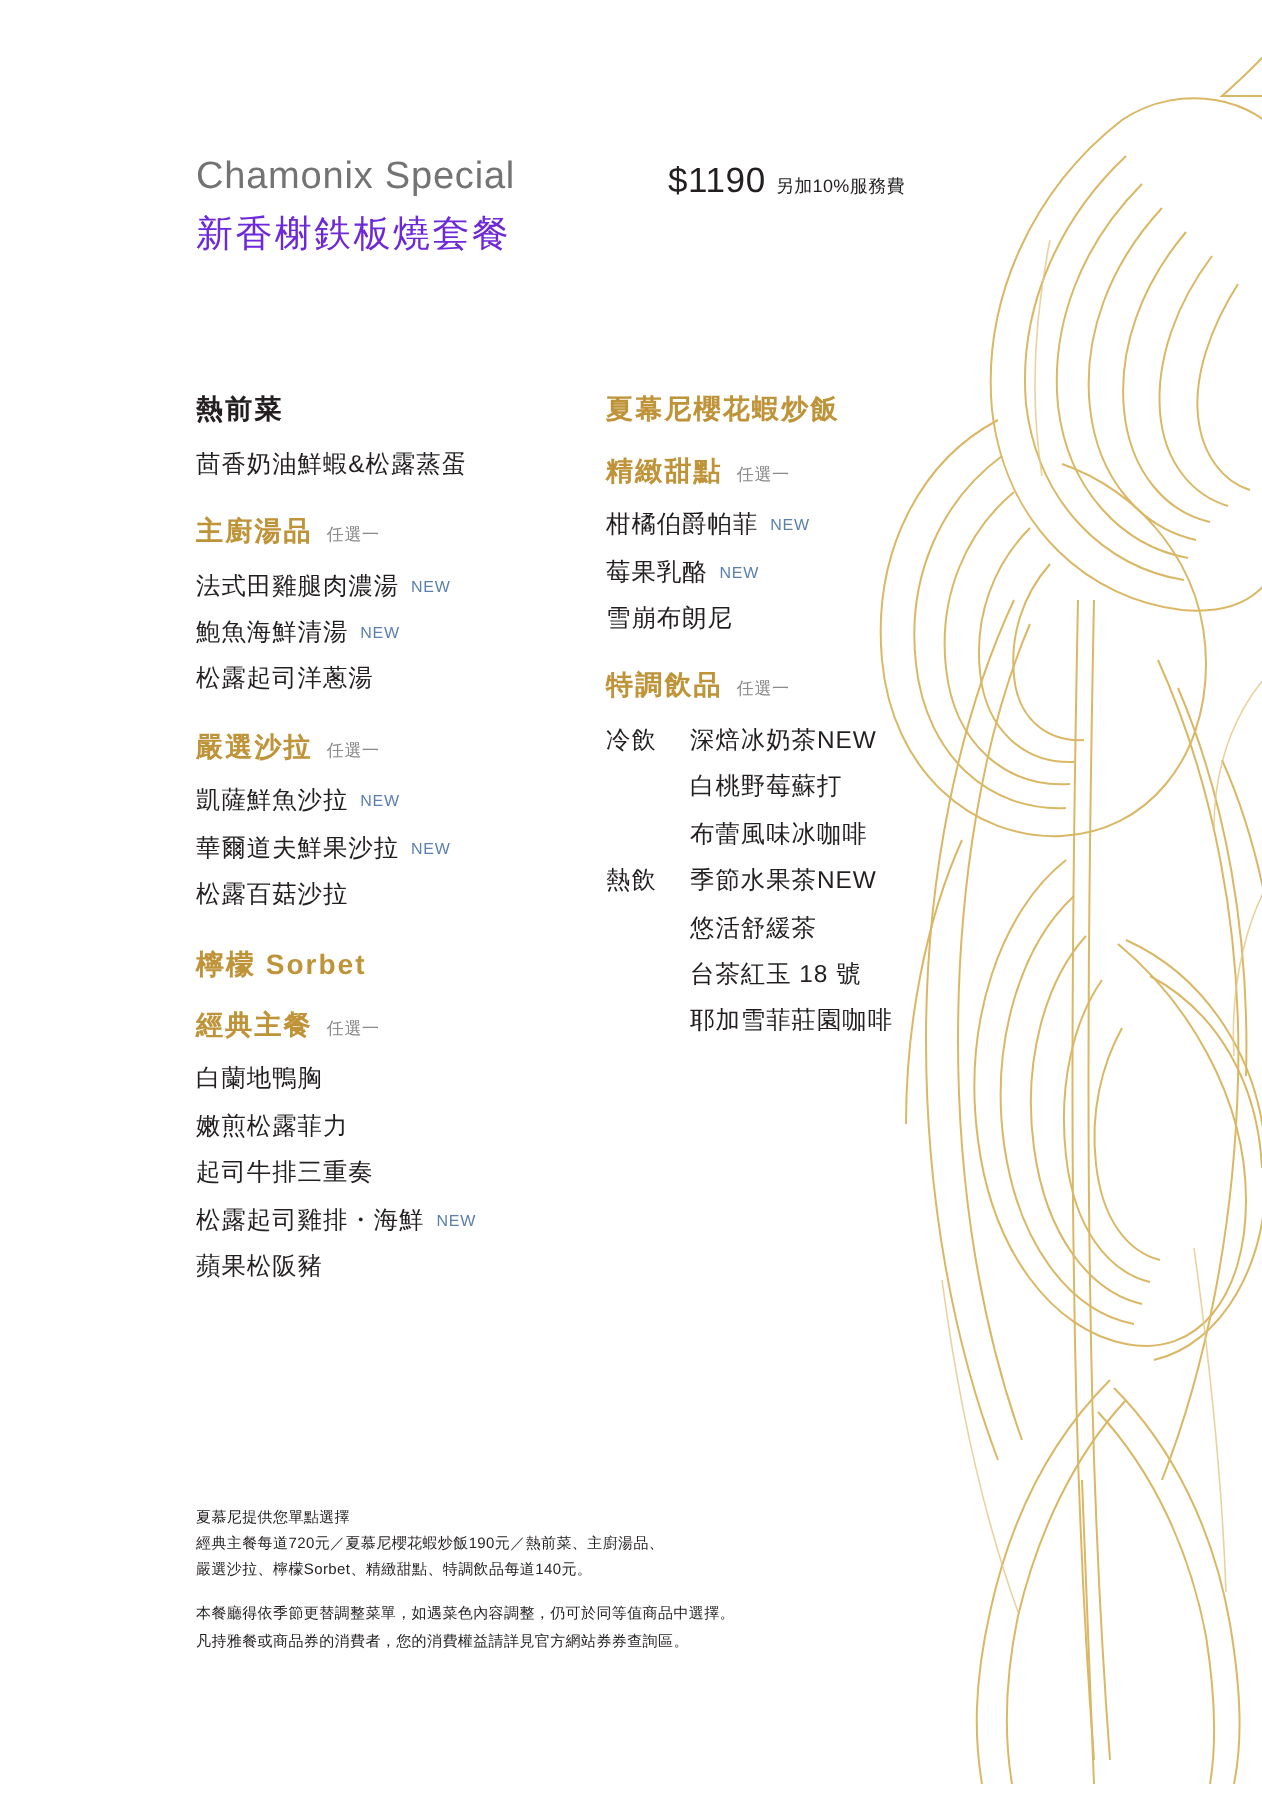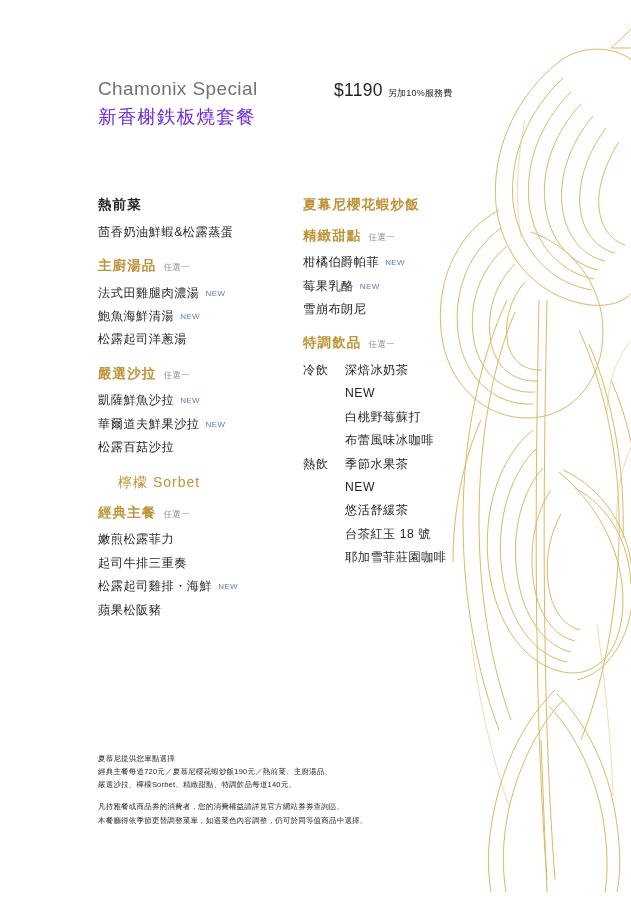--- a/index.html
+++ b/index.html
@@ -131,31 +131,29 @@
     letter-spacing: 0.5px;
     width: 42px;
     flex: 0 0 42px;
     line-height: 1.92;
   }
   .drink-name {
     font-size: 12.2px;
     letter-spacing: 0.5px;
     line-height: 1.92;
     display: flex;
-    align-items: flex-start;
-    white-space: nowrap;
-    flex-direction: column;
+    align-items: center;
+    white-space: nowrap;
   }
 
   .sec-head-lemon {
     font-size: 14px;
-    font-weight: normal;
+    font-weight: bold;
     letter-spacing: 1px;
     color: #bf9338;
-    margin-left: 20px;
   }
 
   
   .footnotes {
     position: absolute;
     left: 98px;
     top: 752px;
     width: 300px;
     z-index: 2;
   }
@@ -291,20 +289,23 @@
         <span>檸檬 Sorbet</span>
       </div>
     </div>
 
     <div class="section">
       <div class="sec-head gold">
         <span>經典主餐</span>
         <span class="pick">任選一</span>
       </div>
       <div class="item">
+        <span>白蘭地鴨胸</span>
+      </div>
+      <div class="item">
         <span>嫩煎松露菲力</span>
       </div>
       <div class="item">
         <span>起司牛排三重奏</span>
       </div>
       <div class="item">
         <span>松露起司雞排・海鮮</span>
         <span class="badge">NEW</span>
       </div>
       <div class="item">
@@ -378,17 +379,17 @@
       </div>
     </div>
 
   </div>
 
   <div class="footnotes">
     <div class="fn-title">夏慕尼提供您單點選擇</div>
     <div class="fn-line">經典主餐每道720元／夏慕尼櫻花蝦炒飯190元／熱前菜、主廚湯品、</div>
     <div class="fn-line">嚴選沙拉、檸檬Sorbet、精緻甜點、特調飲品每道140元。</div>
     <div class="fn-gap"></div>
+    <div class="fn-line">本餐廳得依季節更替調整菜單，如遇菜色內容調整，仍可於同等值商品中選擇。</div>
     <div class="fn-line">凡持雅餐或商品券的消費者，您的消費權益請詳見官方網站券券查詢區。</div>
-    <div class="fn-line">本餐廳得依季節更替調整菜單，如遇菜色內容調整，仍可於同等值商品中選擇。</div>
   </div>
 
 </div>
 
 </body></html>

